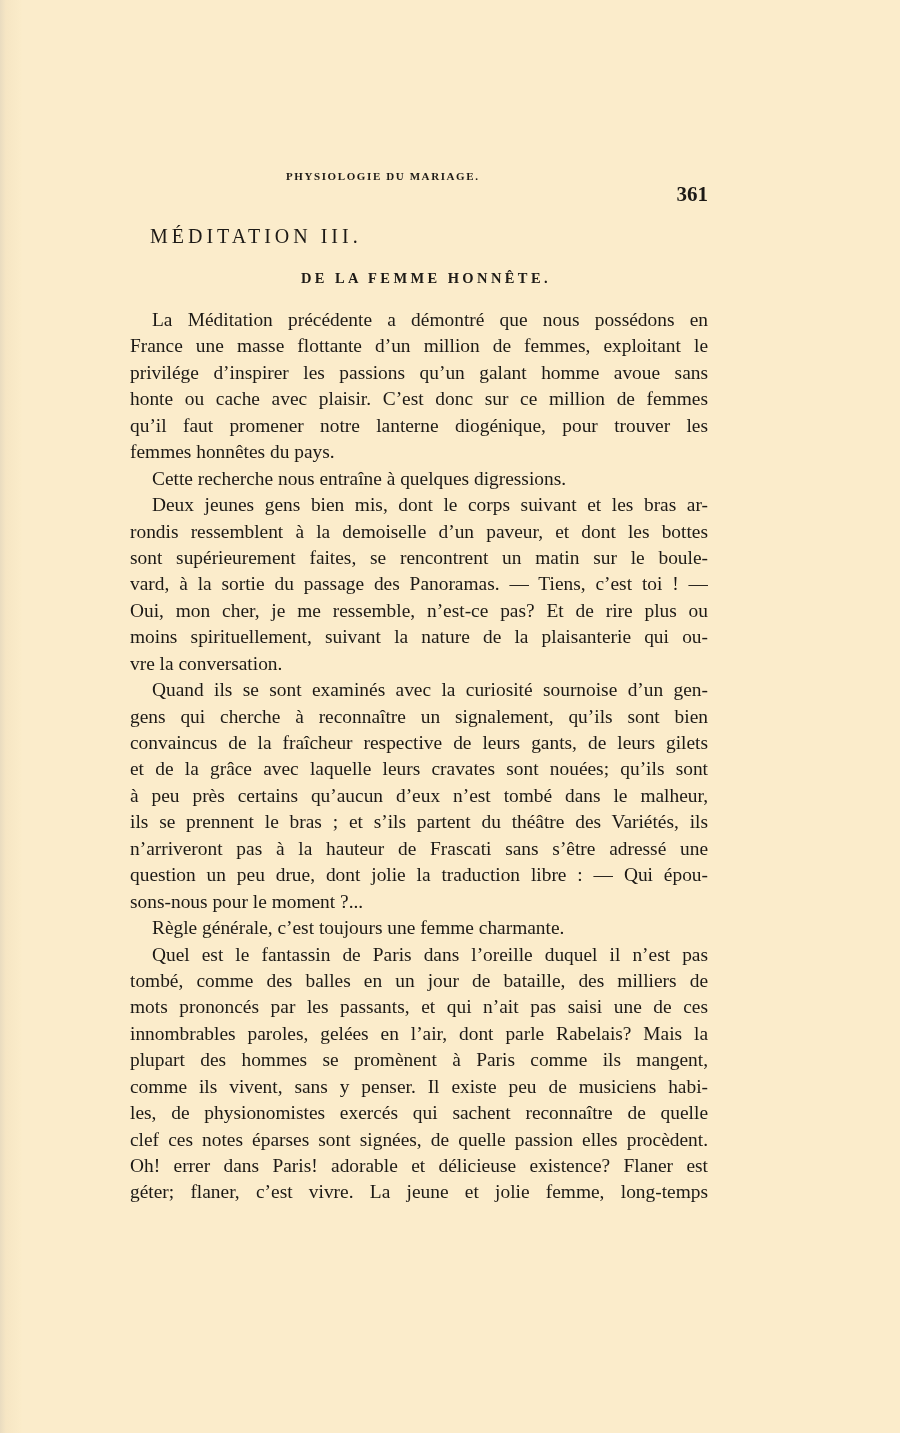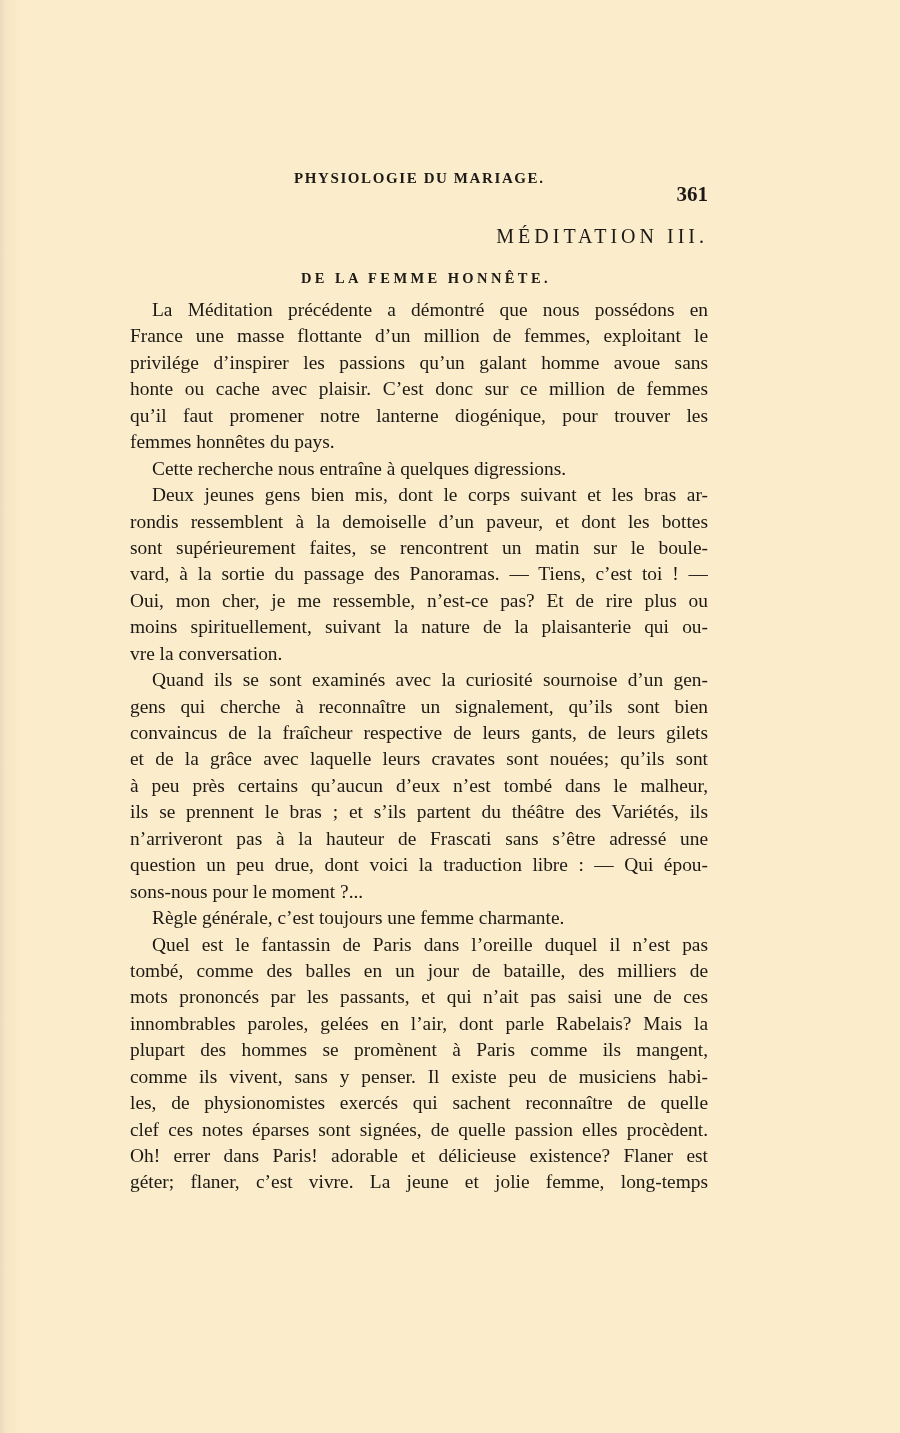--- a/index.html
+++ b/index.html
@@ -14,37 +14,37 @@
     position: absolute; left: 0; top: 0; bottom: 0; width: 22px;
     background: linear-gradient(to right, #e9dcc0 0px, #f6e6c4 6px, #fbecca 22px);
   }
   .page {
     position: absolute; left: 130px; top: 0; width: 578px;
   }
   .running-head {
     position: absolute; top: 166px; left: 0; width: 578px; height: 24px;
   }
   .running-title {
-    position: absolute; left: 164px; top: 4px;
-    font-size: 15px; font-weight: bold; letter-spacing: 1.6px;
+    position: absolute; left: 156px; top: 4px;
+    font-size: 11px; font-weight: bold; letter-spacing: 1.6px;
   }
   .page-number {
     position: absolute; right: 0; top: 16px;
     font-size: 21px; font-weight: bold;
   }
   .chapter-title {
-    position: absolute; top: 225px; left: 0; width: 578px; text-align: right;
+    position: absolute; top: 225px; left: 0; width: 578px; text-align: left;
     font-size: 20px; letter-spacing: 4px; padding-left: 20px; box-sizing: border-box;
   }
   .chapter-subtitle {
     position: absolute; top: 270px; left: 0; width: 578px; text-align: center;
     font-size: 14.5px; font-weight: bold; letter-spacing: 3.4px; padding-left: 14px; box-sizing: border-box;
   }
   .body-text {
-    position: absolute; top: 297px; left: 0; width: 578px;
+    position: absolute; top: 307px; left: 0; width: 578px;
   }
   .line {
     height: 26.45px; line-height: 26px;
     font-size: 19.4px;
     white-space: nowrap;
     text-align: justify; text-align-last: justify;
   }
   .line.indent { padding-left: 22px; }
   .line.last { text-align-last: left; }
 </style>
@@ -84,21 +84,21 @@
         <div class="line last">vre la conversation.</div>
       </div>
       <div>
         <div class="line indent">Quand ils se sont examinés avec la curiosité sournoise d’un gen-</div>
         <div class="line">gens qui cherche à reconnaître un signalement, qu’ils sont bien</div>
         <div class="line">convaincus de la fraîcheur respective de leurs gants, de leurs gilets</div>
         <div class="line">et de la grâce avec laquelle leurs cravates sont nouées; qu’ils sont</div>
         <div class="line">à peu près certains qu’aucun d’eux n’est tombé dans le malheur,</div>
         <div class="line">ils se prennent le bras ; et s’ils partent du théâtre des Variétés, ils</div>
         <div class="line">n’arriveront pas à la hauteur de Frascati sans s’être adressé une</div>
-        <div class="line">question un peu drue, dont voici la traduction libre : — Qui épou-</div>
+        <div class="line">question un peu drue, dont jolie la traduction libre : — Qui épou-</div>
         <div class="line last">sons-nous pour le moment ?...</div>
       </div>
       <div>
         <div class="line indent last">Règle générale, c’est toujours une femme charmante.</div>
       </div>
       <div>
         <div class="line indent">Quel est le fantassin de Paris dans l’oreille duquel il n’est pas</div>
         <div class="line">tombé, comme des balles en un jour de bataille, des milliers de</div>
         <div class="line">mots prononcés par les passants, et qui n’ait pas saisi une de ces</div>
         <div class="line">innombrables paroles, gelées en l’air, dont parle Rabelais? Mais la</div>

